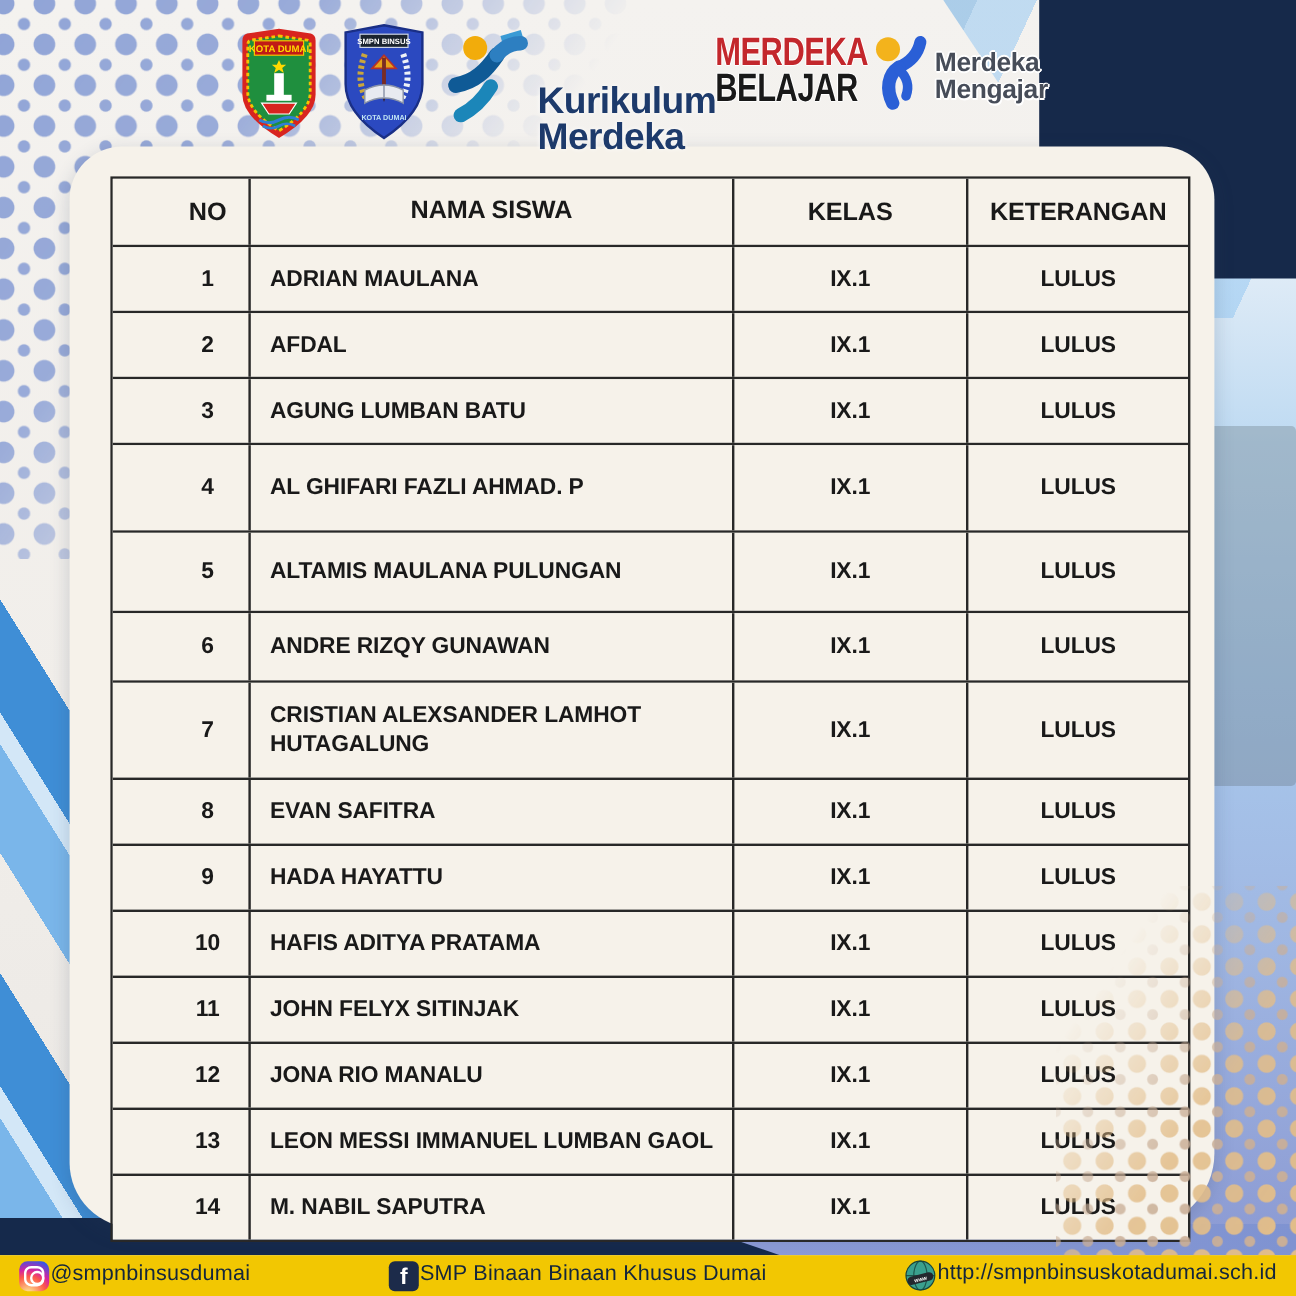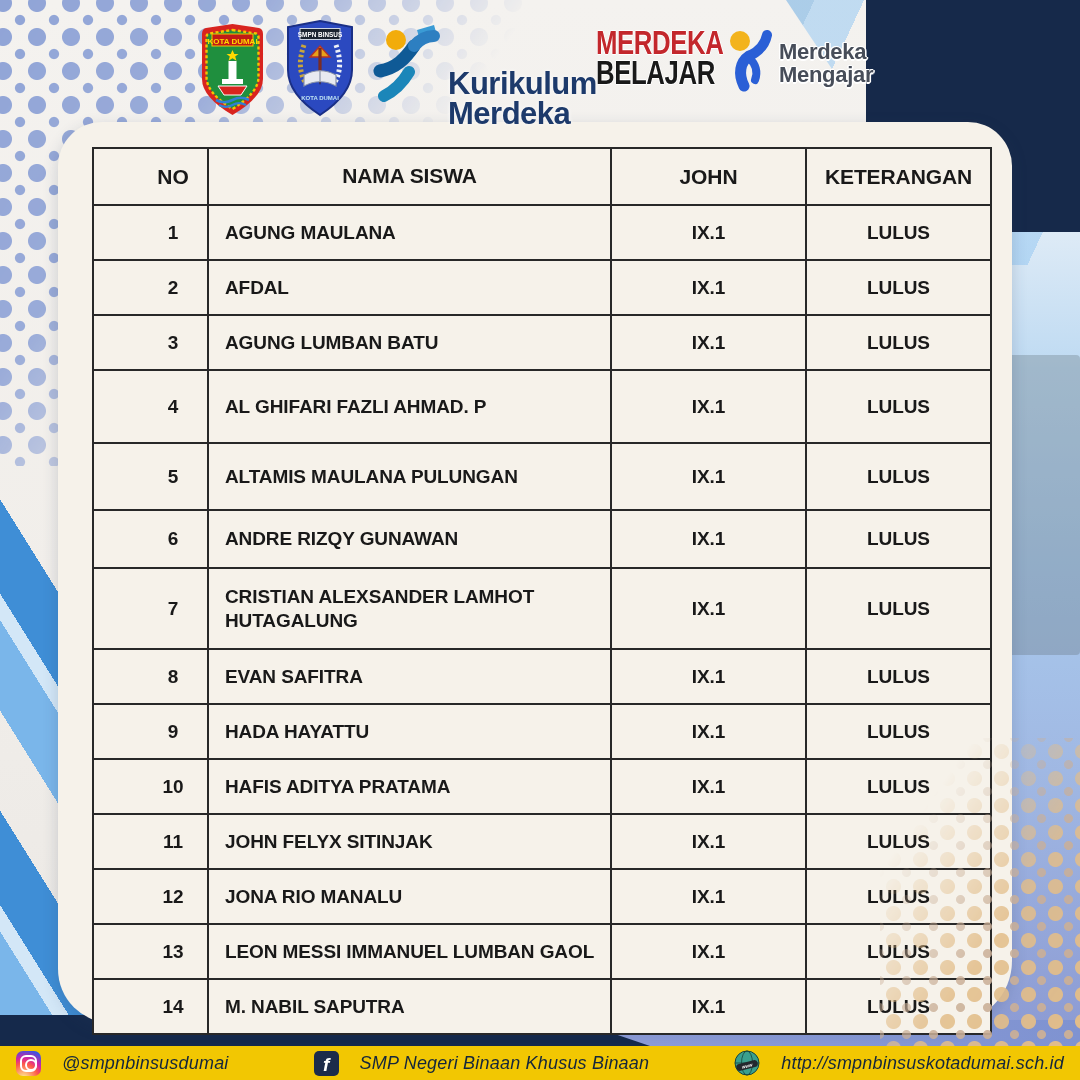--- a/index.html
+++ b/index.html
@@ -35,21 +35,21 @@
     -webkit-mask-image:linear-gradient(305deg,#000 5%,rgba(0,0,0,.85) 40%,transparent 78%);
     mask-image:linear-gradient(305deg,#000 5%,rgba(0,0,0,.85) 40%,transparent 78%);}
 
   
   .strip{position:absolute;left:0;bottom:34px;width:1080px;height:26px;z-index:3;
     background:linear-gradient(90deg,#3f86c9 0%,#6fa8dd 10%,#8b9ad6 32%,#8b9ad6 60%,#7f93d1 100%);}
   .strip-navy{position:absolute;left:0;bottom:34px;width:650px;height:31px;background:#15294b;z-index:3;
     clip-path:polygon(0 0,86% 0,100% 100%,0 100%);border-radius:0 24px 0 0;}
   .footer{position:absolute;left:0;bottom:0;width:1080px;height:34px;background:#f2c702;z-index:7;
     display:flex;align-items:center;justify-content:space-between;padding:0 16px;box-sizing:border-box;}
-  .fgroup{display:flex;align-items:center;gap:21px;font-style:italic;}
+  .fgroup{display:flex;align-items:flex-start;gap:1px;}
   .ftext{font-size:18px;color:#14263c;font-weight:500;letter-spacing:.2px;white-space:nowrap;}
   .ig-icon{width:25px;height:25px;border-radius:7px;position:relative;
     background:radial-gradient(circle at 30% 110%,#fdf497 0%,#fd5949 45%,#d6249f 62%,#285aeb 92%);}
   .ig-icon::before{content:"";position:absolute;inset:4px;border:2px solid #fff;border-radius:6px;}
   .ig-icon::after{content:"";position:absolute;left:8.5px;top:8.5px;width:8px;height:8px;border:2px solid #fff;border-radius:50%;}
   .fb-icon{width:25px;height:25px;border-radius:5px;background:#1c2b4a;color:#fff;font-weight:700;
     font-size:19px;display:flex;align-items:flex-end;justify-content:center;line-height:23px;}
   .yt-icon{width:30px;height:21px;border-radius:6px;background:#ee1313;position:relative;}
   .yt-icon::before{content:"";position:absolute;left:12px;top:5.5px;border-left:9px solid #fff;
     border-top:5px solid transparent;border-bottom:5px solid transparent;}
@@ -105,27 +105,27 @@
   <div class="bg-left-stripes"></div>
   <div class="strip"></div>
   <div class="strip-navy"></div>
 
   <div class="card"></div>
 
   <div class="table">
     <div class="thead">
       <div class="cell c-no">NO</div>
       <div class="cell c-nama" style="justify-content:center;text-align:center;padding:10px;">NAMA SISWA</div>
-      <div class="cell c-kelas">JOHN</div>
+      <div class="cell c-kelas">KELAS</div>
       <div class="cell c-ket">KETERANGAN</div>
     </div>
     <div class="tbody">
         <div class="trow">
         <div class="cell c-no">1</div>
-        <div class="cell c-nama">AGUNG MAULANA</div>
+        <div class="cell c-nama">ADRIAN MAULANA</div>
         <div class="cell c-kelas">IX.1</div>
         <div class="cell c-ket">LULUS</div>
       </div>
         <div class="trow">
         <div class="cell c-no">2</div>
         <div class="cell c-nama">AFDAL</div>
         <div class="cell c-kelas">IX.1</div>
         <div class="cell c-ket">LULUS</div>
       </div>
         <div class="trow">
@@ -263,21 +263,21 @@
     </div>
   </div>
 
   <div class="footer">
     <div class="fgroup">
       <div class="ig-icon"></div>
       <div class="ftext">@smpnbinsusdumai</div>
     </div>
     <div class="fgroup">
       <div class="fb-icon">f</div>
-      <div class="ftext">SMP Negeri Binaan Khusus Binaan</div>
+      <div class="ftext">SMP Binaan Binaan Khusus Dumai</div>
     </div>
     <div class="fgroup">
       <svg width="26" height="26" viewBox="0 0 26 26">
         <circle cx="13" cy="13" r="12" fill="#3aa08e" stroke="#17443c" stroke-width="1"></circle>
         <ellipse cx="13" cy="13" rx="5.5" ry="12" fill="none" stroke="rgba(23,68,60,.8)" stroke-width="1"></ellipse>
         <line x1="1" y1="13" x2="25" y2="13" stroke="rgba(23,68,60,.8)" stroke-width="1"></line>
         <rect x="2" y="12" width="22" height="7" rx="3.5" fill="#23282e" transform="rotate(-14 13 15.5)"></rect>
         <text x="13" y="17.6" font-size="4.6" font-weight="bold" fill="#ffffff" text-anchor="middle" transform="rotate(-14 13 15.5)" font-family="Liberation Sans, sans-serif">www</text>
       </svg>
       <div class="ftext">http://smpnbinsuskotadumai.sch.id</div>

